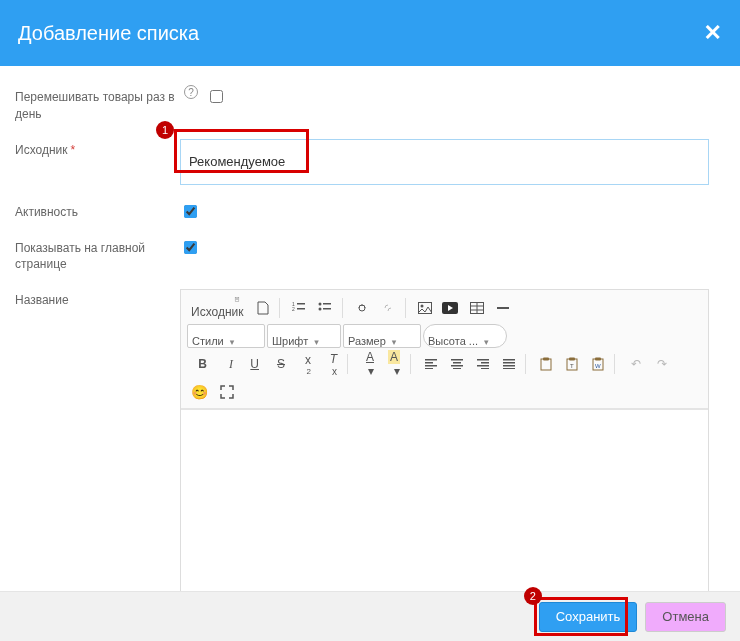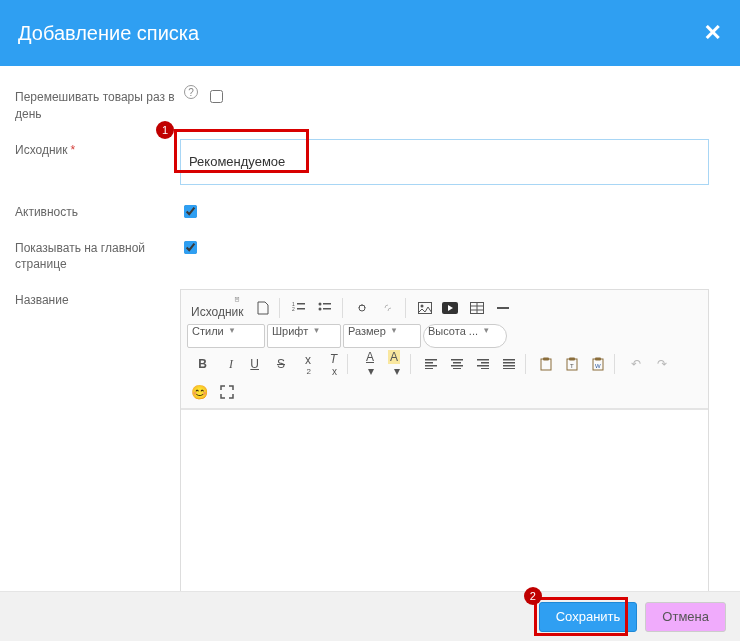--- a/index.html
+++ b/index.html
@@ -130,21 +130,21 @@
   }
   .tb-select {
     height: 24px;
     border: 1px solid #ccc;
     background: #fff;
     font-size: 11px;
     color: #555;
     padding: 0 4px;
     cursor: pointer;
     display: inline-flex;
-    align-items: flex-start;
+    align-items: flex-end;
     gap: 6px;
     border-radius: 2px;
   }
   .tb-select::after { content: "▾"; font-size: 9px; color: #888; }
   .tb-bold { font-weight: bold; }
   .tb-italic { font-style: italic; font-family: Georgia, serif; }
   .tb-underline { text-decoration: underline; }
   .tb-strike { text-decoration: line-through; }
   .editor-body {
     background: #fff;

